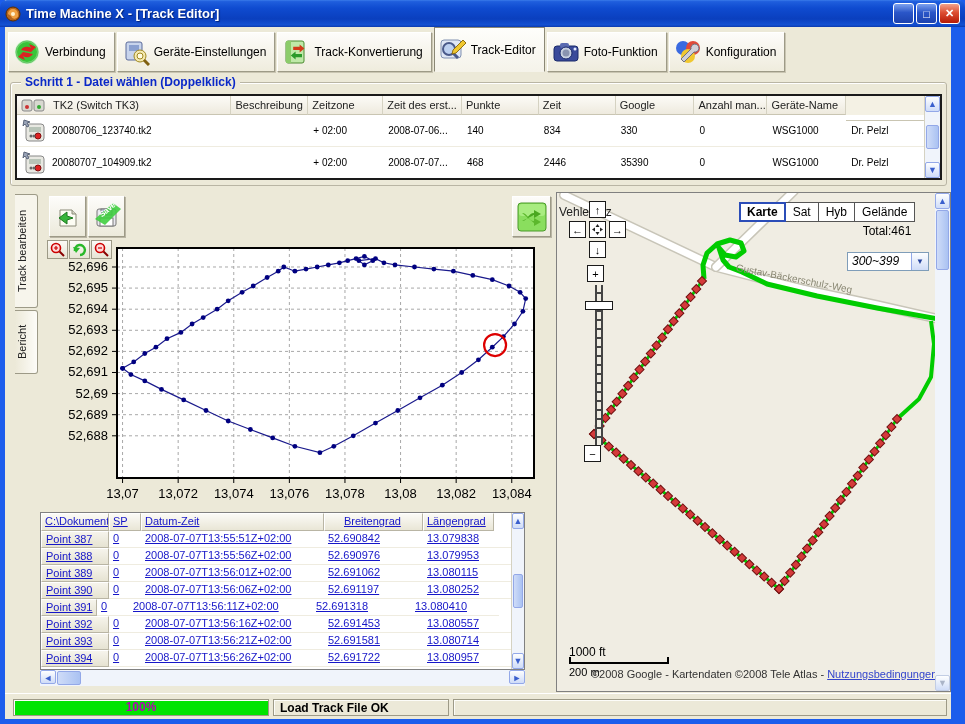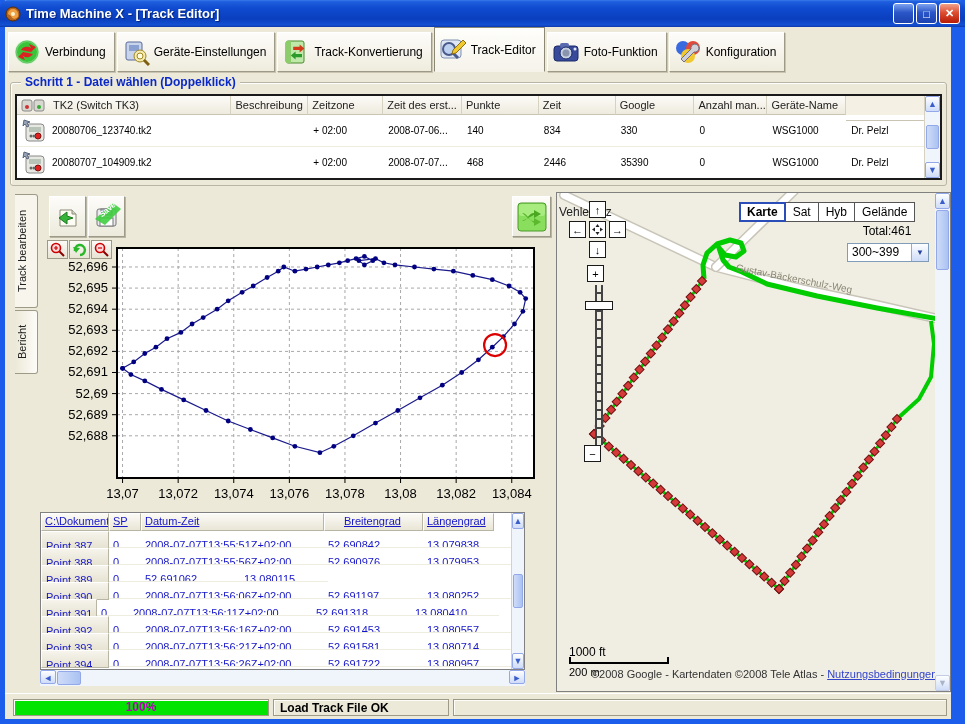--- a/index.html
+++ b/index.html
@@ -67,21 +67,21 @@
   #chart-svg { position:absolute; left:38px; top:242px; }
   
   .pt-wrap { position:absolute; left:35px; top:512px; width:485px; height:158px;
     border:1px solid #808080; background:#fff; display:flex; }
   .pt-main { flex:1; }
   .pt-head { display:flex; height:18px; }
   .pt-hcell { background:linear-gradient(180deg,#fbfaf6,#e9e6d6); border:1px solid #fff;
     border-right-color:#b9b5a4; border-bottom-color:#b9b5a4; font-size:11px;
     color:#1616c8; text-decoration:underline; padding:1px 3px; overflow:hidden; white-space:nowrap; }
   .pt-row { display:flex; height:17px; }
-  .pt-cell { font-size:11px; color:#1616c8; text-decoration:underline; padding:8px 4px;
+  .pt-cell { font-size:11px; color:#1616c8; text-decoration:underline; padding:1px 4px;
     border-bottom:1px solid #efece0; overflow:hidden; white-space:nowrap; }
   .pt-cell.hdr { background:linear-gradient(180deg,#f6f4ec,#e6e3d2); border:1px solid #fff;
     border-right-color:#b9b5a4; border-bottom-color:#b9b5a4; }
   .hscroll { position:absolute; left:35px; top:670px; width:485px; height:16px; background:#f0f4fb;
     display:flex; }
   .hscroll .sb-btn { width:16px; height:14px; }
   .hscroll .sb-thumb { width:24px; height:14px; }
   
   .map-panel { position:absolute; left:551px; top:192px; width:395px; height:500px;
     border:1px solid #808080; background:#f0ede3; }
@@ -90,22 +90,22 @@
     display:flex; flex-direction:column; }
   .panbtn { position:absolute; width:17px; height:17px; background:#fff; border:1px solid #1a1a1a;
     font-size:11px; color:#000; display:flex; align-items:center; justify-content:center; }
   .maptype { position:absolute; left:182px; top:9px; display:flex; }
   .mt-btn { background:#fff; border:1px solid #555; border-left:none; font-size:12px; color:#000;
     padding:2px 7px; white-space:nowrap; }
   .mt-btn:first-child { border-left:1px solid #555; }
   .mt-btn.active { border:2px solid #2b4db8; font-weight:bold; padding:1px 6px; }
   .map-total { position:absolute; left:288px; top:31px; width:84px; text-align:center;
     font-size:12px; color:#000; }
-  .map-dd { position:absolute; left:290px; top:50px; width:82px; height:19px; background:#fff;
-    border:1px solid #7f9db9; display:flex; }
+  .map-dd { position:absolute; left:290px; top:59px; width:82px; height:19px; background:#fff;
+    border:1px solid #7f9db9; display:flex;font-style:italic; }
   .map-dd .val { flex:1; font-size:12px; padding:1px 4px; }
   .map-dd .arr { width:17px; background:linear-gradient(180deg,#fdfeff,#cfdcf8);
     border-left:1px solid #93a8e8; color:#26439c; font-size:8px; text-align:center; line-height:17px; }
   .scale-ft { position:absolute; left:12px; top:452px; font-size:12px; color:#000; }
   .scalebar { position:absolute; left:12px; top:464px; width:100px; height:7px;
     border-left:2px solid #000; border-right:2px solid #000; border-bottom:2px solid #000; }
   .scale-m { position:absolute; left:12px; top:473px; font-size:11px; color:#000; }
   .attrib { position:absolute; left:34px; top:475px; font-size:11px; color:#333; white-space:nowrap; }
   .attrib a { color:#3344cc; }
   .place-lbl { position:absolute; left:2px; top:12px; font-size:12px; color:#222; }
@@ -468,20 +468,21 @@
         <div class="pt-row">
           <div class="pt-cell hdr" style="width: 68px;">Point 388</div>
           <div class="pt-cell" style="width: 32px;">0</div>
           <div class="pt-cell" style="width: 183px;">2008-07-07T13:55:56Z+02:00</div>
           <div class="pt-cell" style="width: 99px;">52.690976</div>
           <div class="pt-cell" style="width: 88px;">13.079953</div>
         </div>
         <div class="pt-row">
           <div class="pt-cell hdr" style="width: 68px;">Point 389</div>
           <div class="pt-cell" style="width: 32px;">0</div>
+          <div class="pt-cell" style="width: 183px;">2008-07-07T13:56:01Z+02:00</div>
           <div class="pt-cell" style="width: 99px;">52.691062</div>
           <div class="pt-cell" style="width: 88px;">13.080115</div>
         </div>
         <div class="pt-row">
           <div class="pt-cell hdr" style="width: 68px;">Point 390</div>
           <div class="pt-cell" style="width: 32px;">0</div>
           <div class="pt-cell" style="width: 183px;">2008-07-07T13:56:06Z+02:00</div>
           <div class="pt-cell" style="width: 99px;">52.691197</div>
           <div class="pt-cell" style="width: 88px;">13.080252</div>
         </div>

